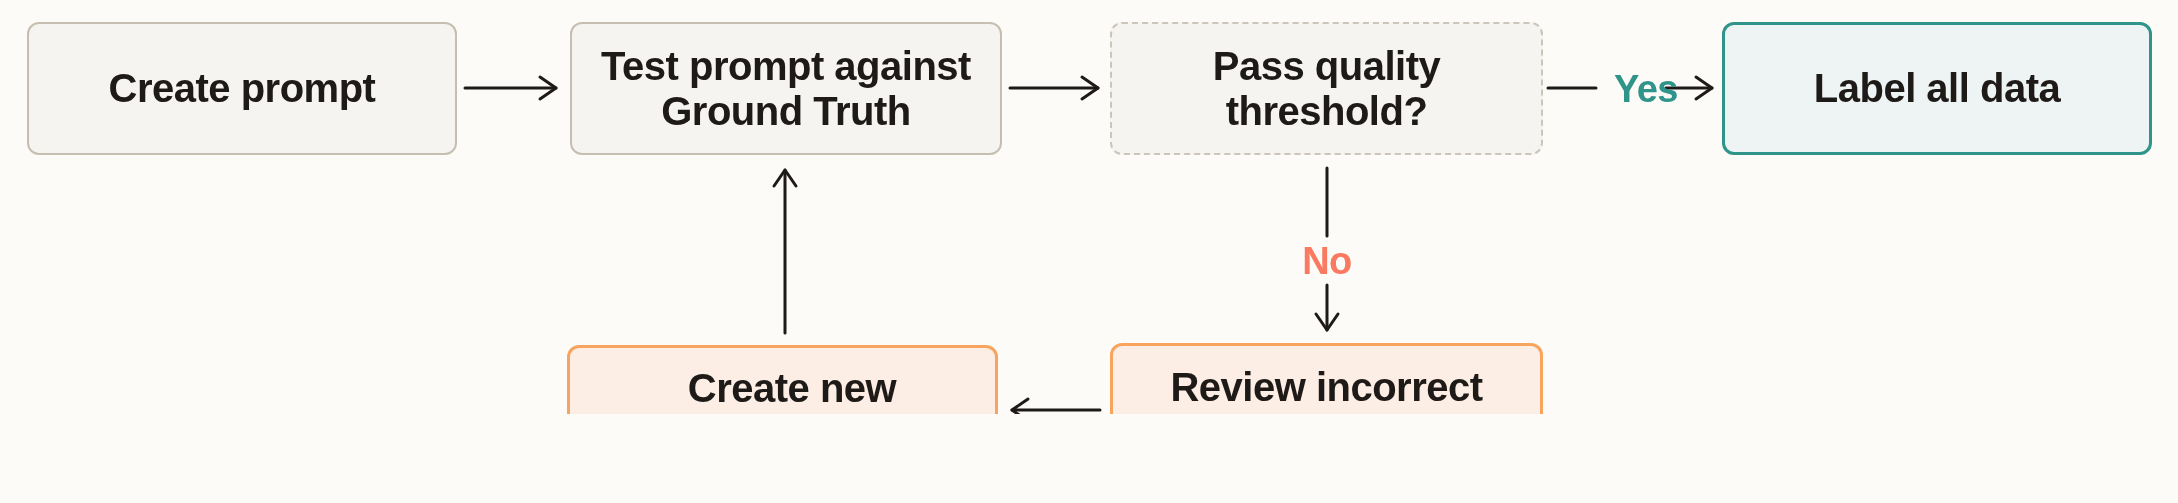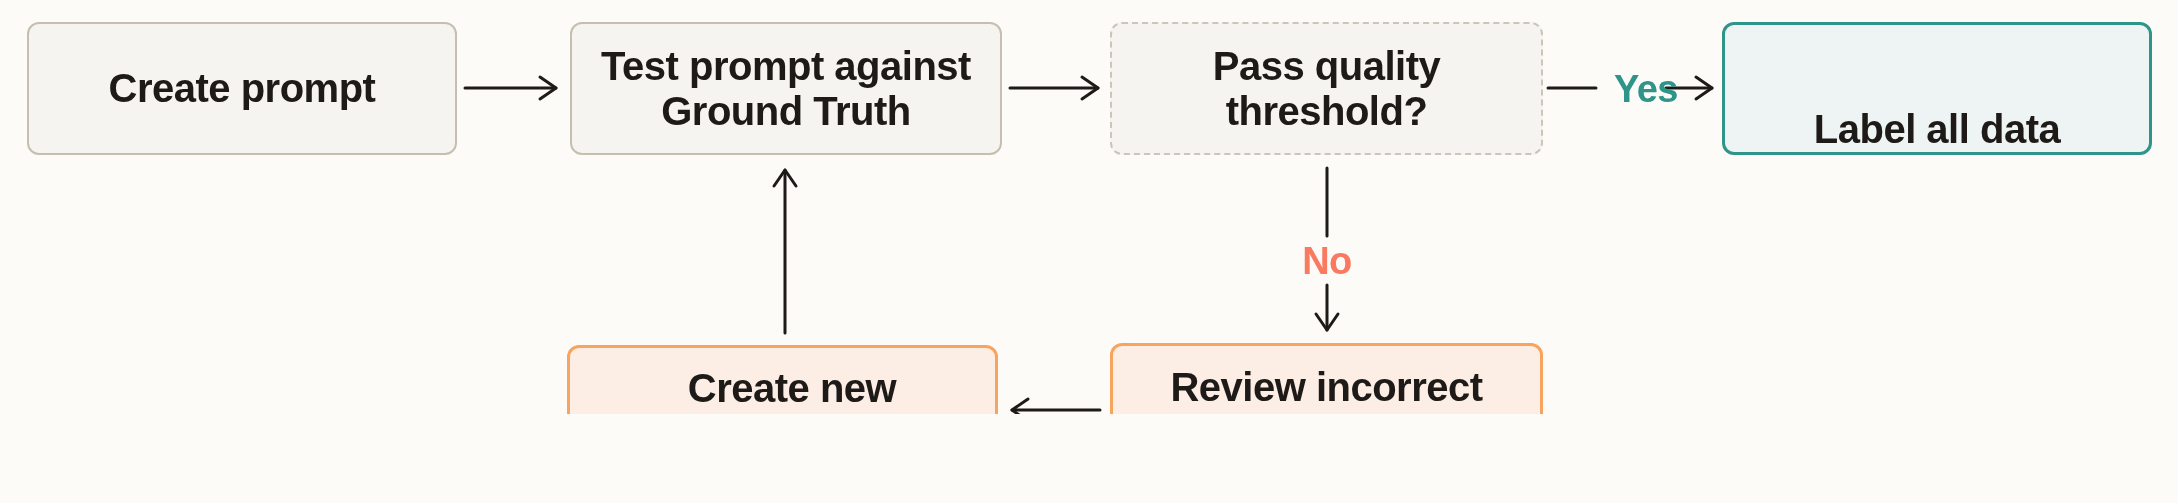--- a/index.html
+++ b/index.html
@@ -56,21 +56,20 @@
     background: var(--neutral_bg);
     border: 2.5px solid var(--neutral_border);
   }
   .node--decision {
     background: var(--neutral_bg);
     border: 2.5px dashed var(--dashed_border);
   }
   .node--success {
     background: var(--teal_bg);
     border: 3px solid var(--teal);
-    align-items: flex-end;
   }
   .node--warning {
     background: var(--orange_bg);
     border: 3px solid var(--orange);
   }
   #node-create-prompt   { left: 27px;   top: 22px;  width: 430px; height: 133px; }
   #node-test-prompt     { left: 570px;  top: 22px;  width: 432px; height: 133px; }
   #node-pass-threshold  { left: 1110px; top: 22px;  width: 433px; height: 133px; }
   #node-label-all-data  { left: 1722px; top: 22px;  width: 430px; height: 133px; }
   #node-review-labels   { left: 1110px; top: 343px; width: 433px; height: 134px; }

